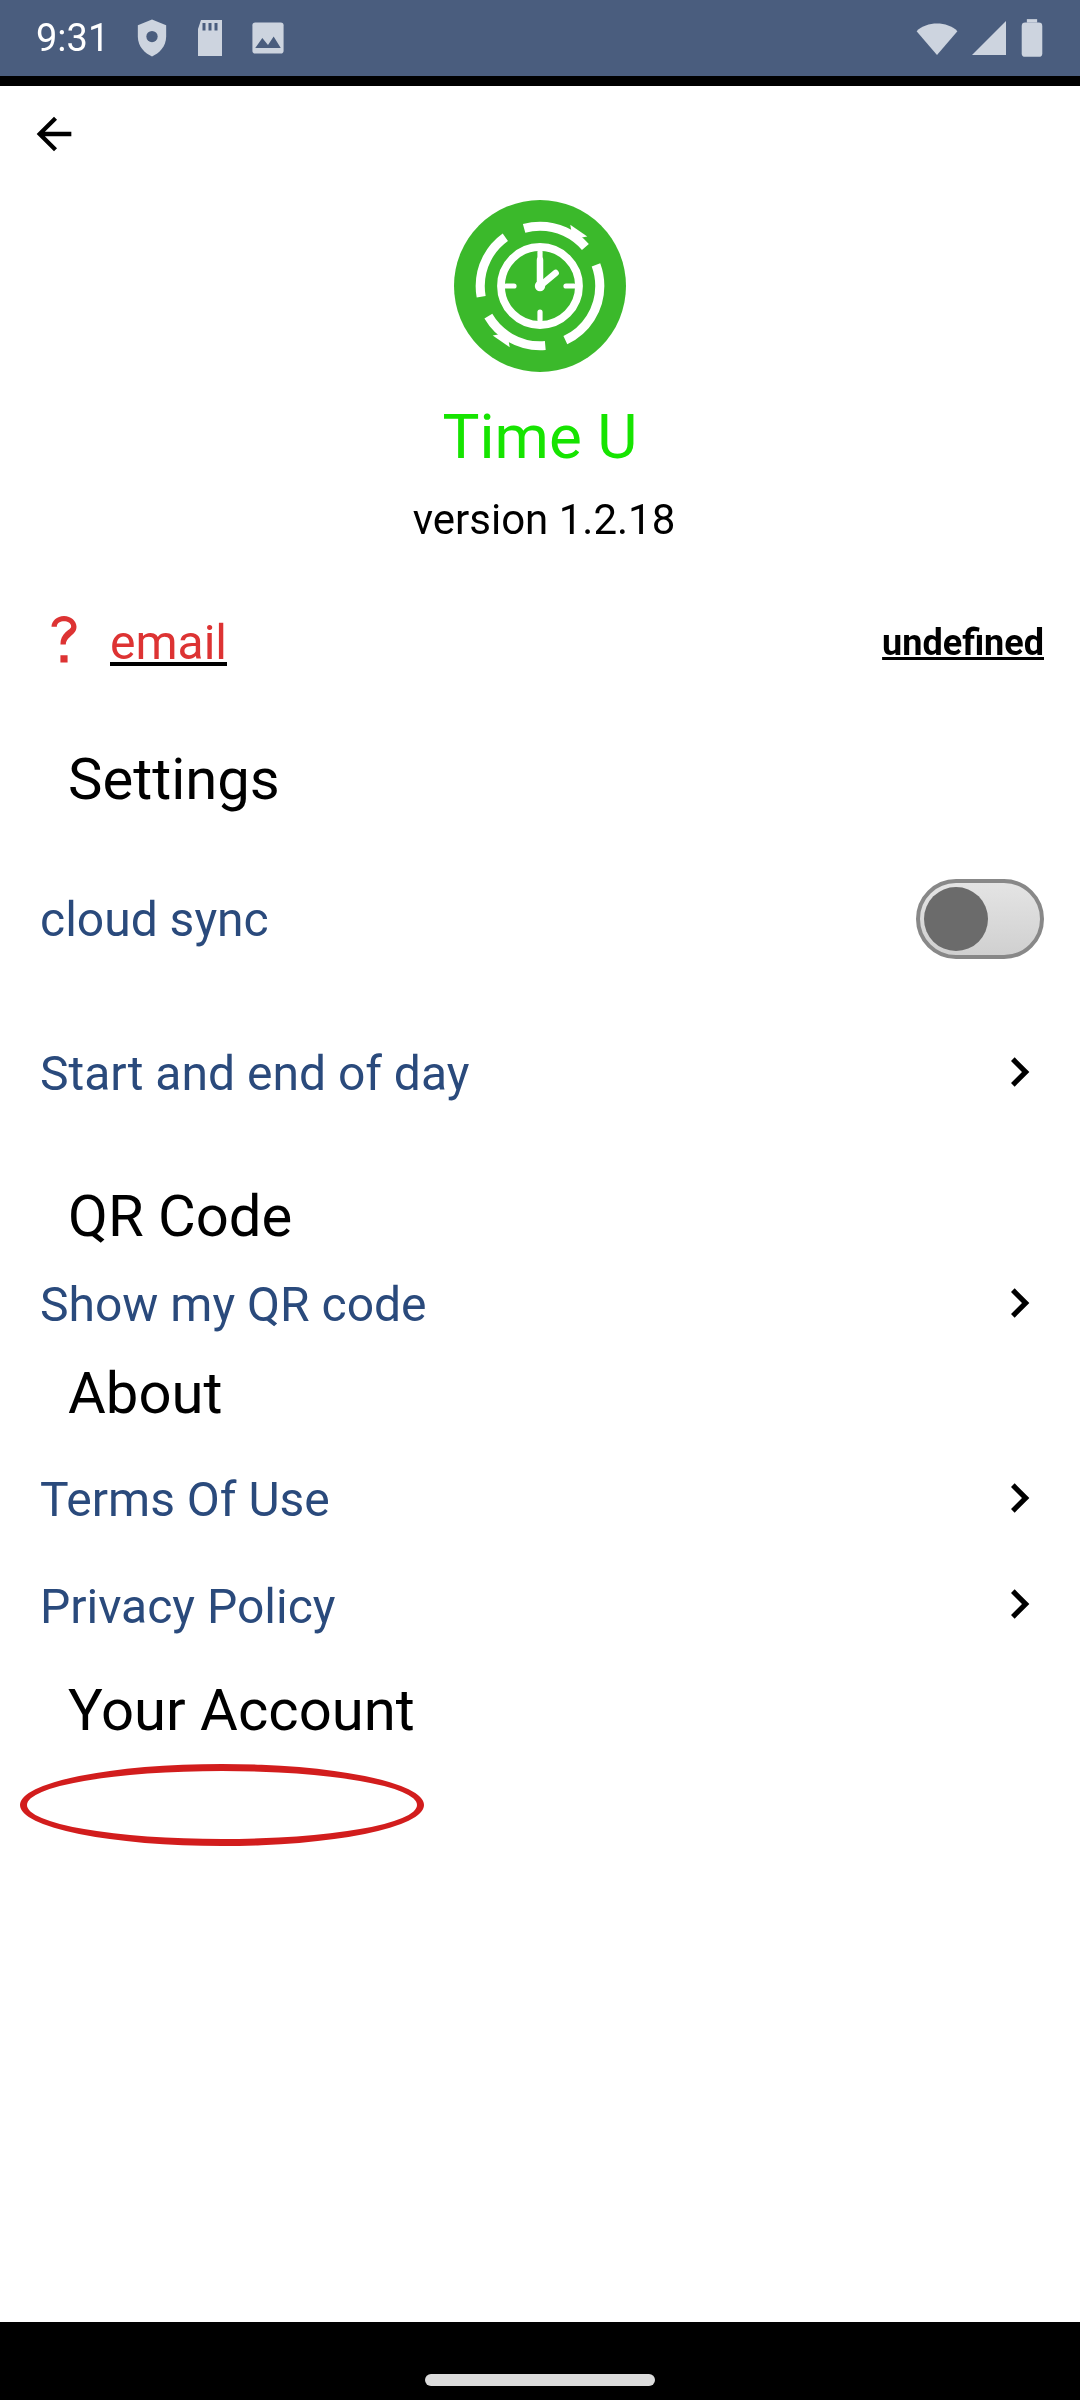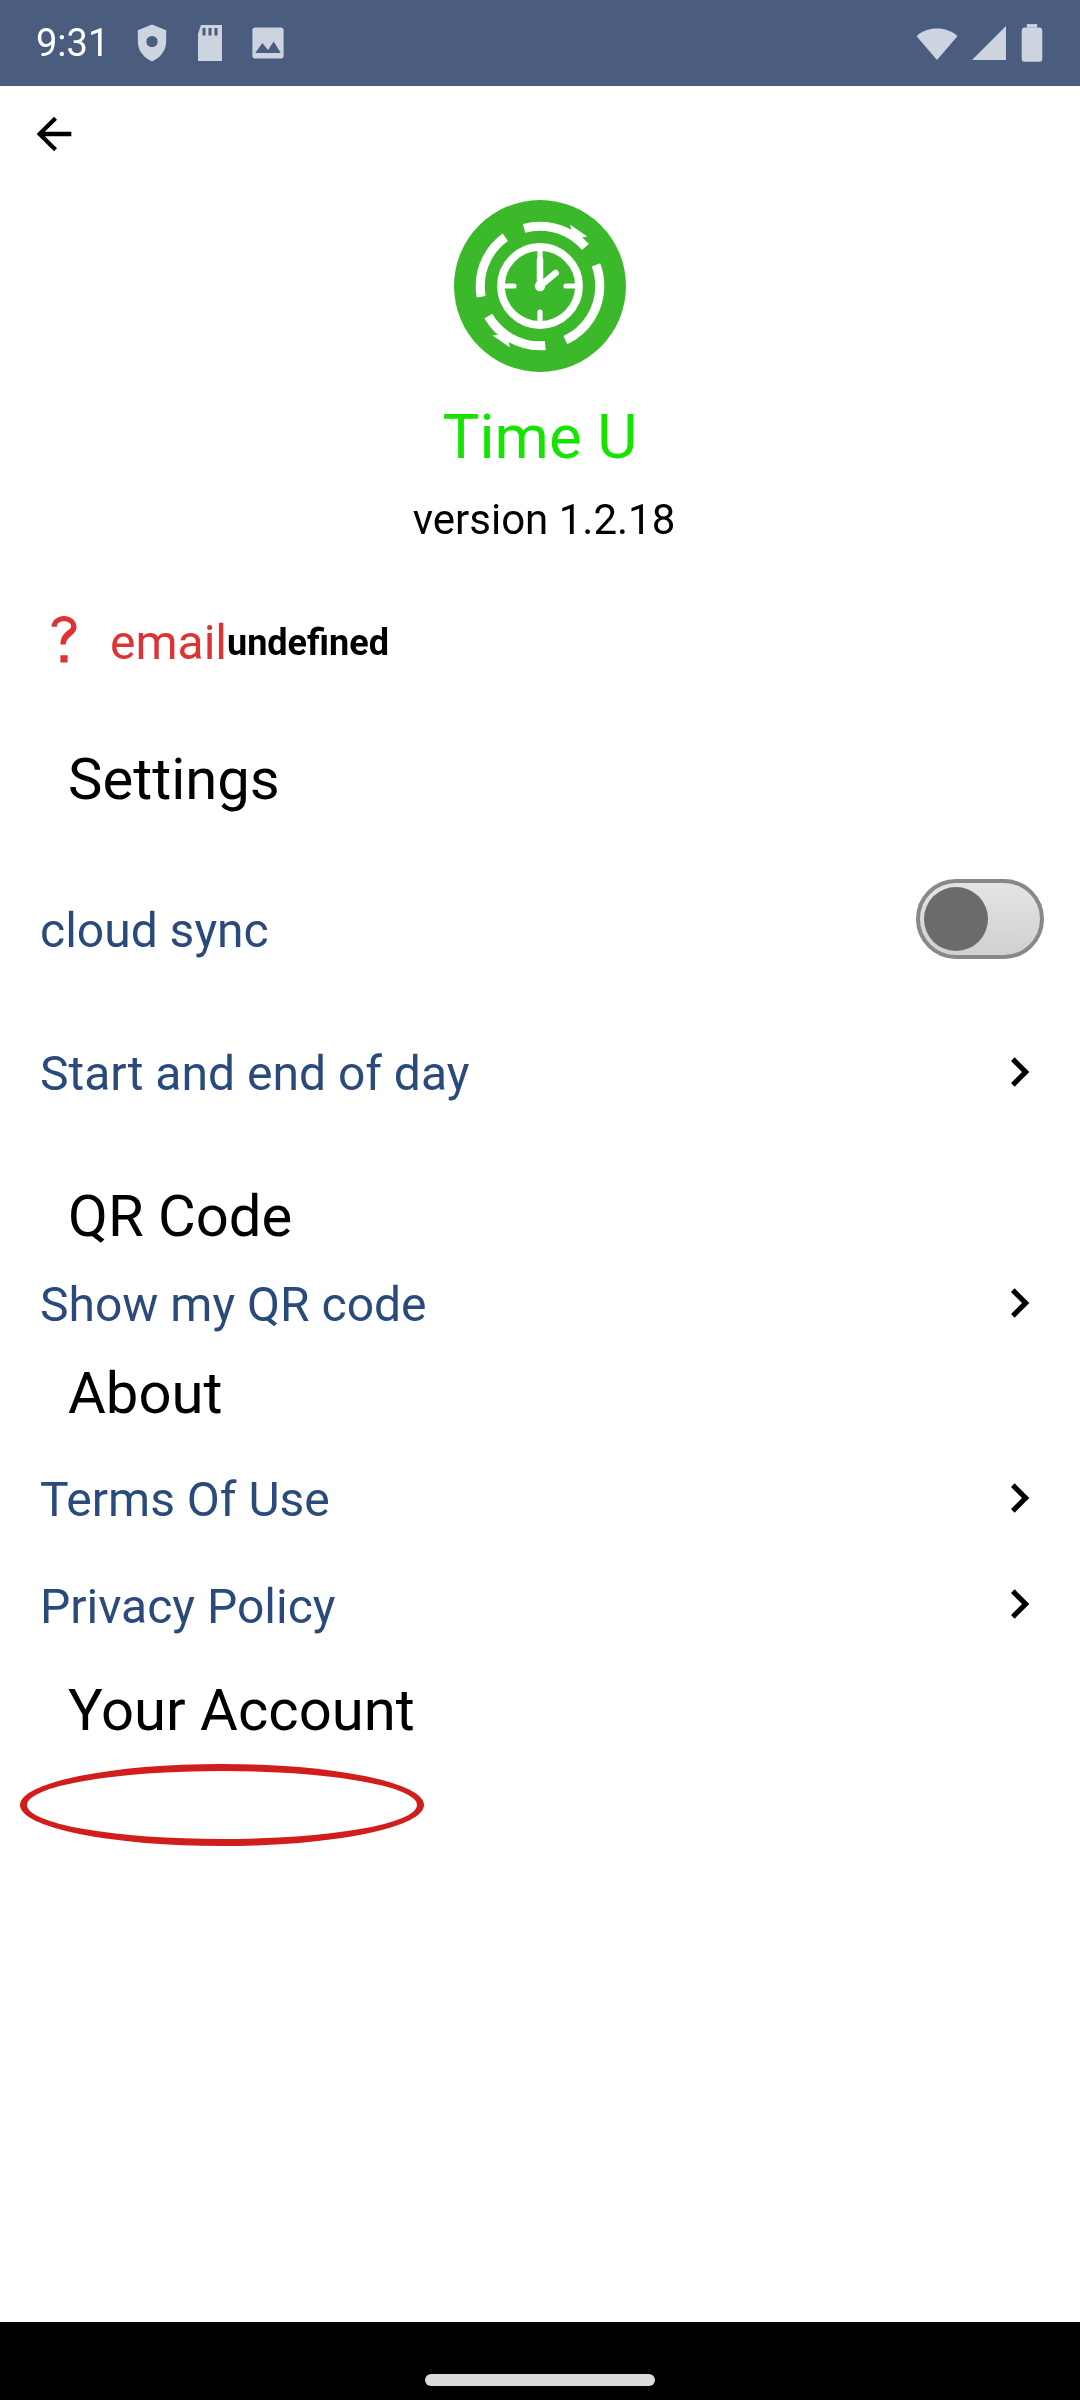--- a/index.html
+++ b/index.html
@@ -1,20 +1,20 @@
 <!DOCTYPE html>
 <html><head>
 <meta charset="utf-8">
 <style>
   * { margin: 0; padding: 0; box-sizing: border-box; -webkit-font-smoothing: antialiased; }
   html, body { width: 1080px; height: 2400px; background: #000; font-family: Roboto, "Helvetica Neue", Arial, sans-serif; overflow: hidden; }
 
   
   .status-bar {
-    position: absolute; top: 0; left: 0; right: 0; height: 86px;
+    position: absolute; top: 0; left: 0; right: 0; height: 76px;
     background: #4a5d7e; color: #fff; display: flex; align-items: center;
     padding: 0 36px; justify-content: space-between; font-size: 38px;
   }
   .status-left { display: flex; align-items: center; gap: 26px; }
   .status-right { display: flex; align-items: center; gap: 14px; }
   .status-bar svg { display: block; }
 
   
   .screen {
     position: absolute; top: 86px; left: 0; right: 0; bottom: 0;
@@ -32,20 +32,22 @@
   .logo-circle {
     width: 172px; height: 172px; border-radius: 50%; background: #3bb92b;
     display: flex; align-items: center; justify-content: center; margin-bottom: 28px;
   }
   .app-name { color: #16e400; font-size: 62px; font-weight: 400; margin-bottom: 22px; }
   .app-version { color: #000; font-size: 42px; margin-left: 8px; }
 
   
   .email-row {
     display: flex; align-items: center; padding: 26px 36px 26px 44px;
+    justify-content: space-between;
+    text-decoration: underline;
   }
   .email-left { display: flex; align-items: center; gap: 26px; }
   .email-label { color: #d33; font-size: 48px; font-weight: 400; }
   .email-value { color: #000; font-size: 36px; font-weight: 700; }
 
   
   .section-title {
     color: #000; font-size: 58px; font-weight: 400;
     padding: 48px 40px 12px 40px;
     margin-left: 28px;
@@ -185,21 +187,21 @@
             </svg>
         </span>
         <span class="email-label">email</span>
       </div>
       <span class="email-value">undefined</span>
     </div>
 
     <div class="section-title">Settings</div>
 
 
-    <div class="row" style="padding-top:54px;padding-bottom:54px;align-items:flex-end;">
+    <div class="row" style="padding-top:54px;padding-bottom:54px;">
       <span class="row-label">cloud sync</span>
       <div class="toggle">
         <div class="toggle-knob"></div>
       </div>
     </div>
 
     <div class="row">
       <span class="row-label">Start and end of day</span>
       <span class="chevron">
         <svg width="44" height="44" viewBox="0 0 24 24">

